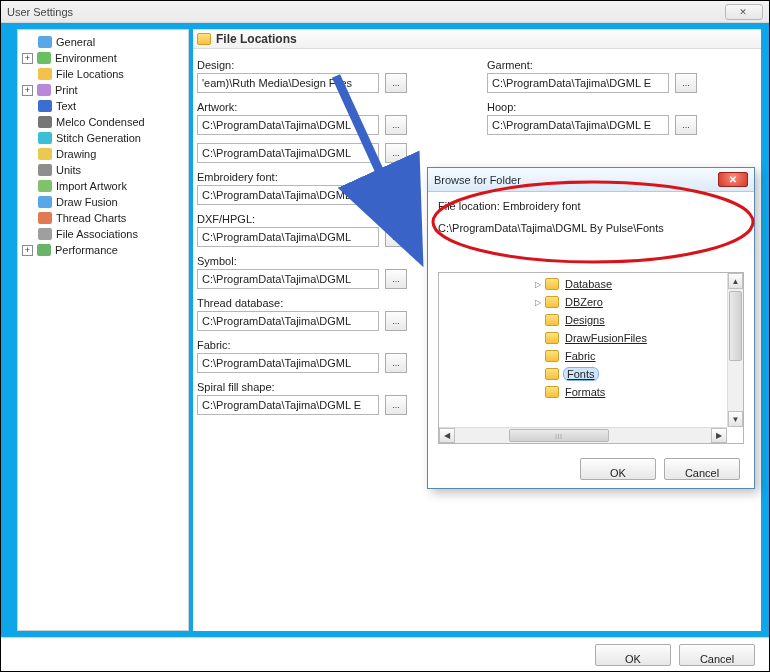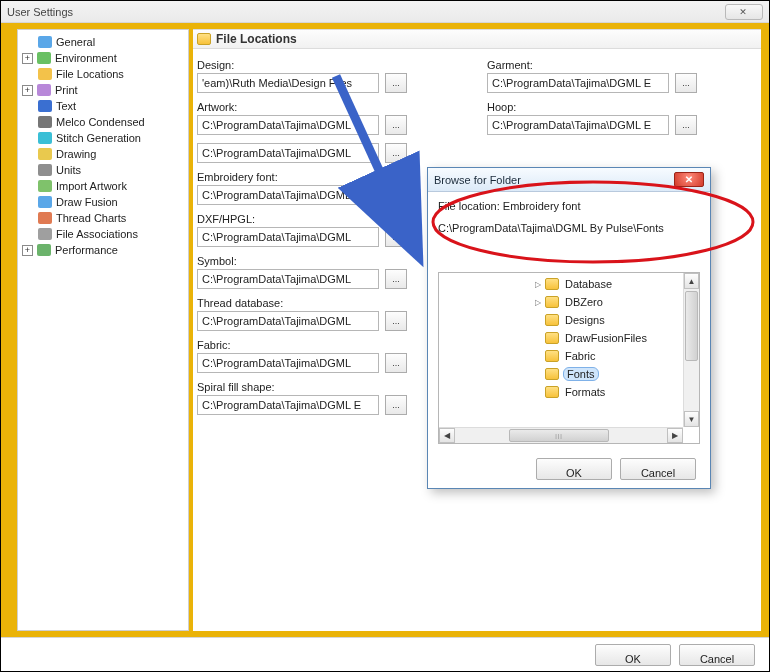--- a/index.html
+++ b/index.html
@@ -13,21 +13,21 @@
     height: 672px;
     position: relative;
     overflow: hidden;
     border: 1px solid #000;
   }
 
   
   .win {
     position: absolute;
     left: 0; top: 0; right: 0; bottom: 0;
-    background: #eab308;
+    background: #0ea5e9;
     border-radius: 13px;
   }
   .titlebar {
     height: 22px;
     background: linear-gradient(#f3f3f3, #eaeaea);
     border-bottom: 1px solid #d6d6d6;
     display: flex;
     align-items: center;
     padding: 0 6px;
     font-size: 11px;
@@ -163,21 +163,21 @@
     border-radius: 2px;
     display: flex; align-items: flex-end; justify-content: center;
     font-size: 11px; color: #222;
     cursor: pointer;
   }
 
   
   .dialog {
     position: absolute;
     left: 426px; top: 166px;
-    width: 284px; height: 322px;
+    width: 328px; height: 322px;
     border: 1px solid #5a86b4;
     background: #fff;
     box-shadow: 4px 4px 10px rgba(0,0,0,0.25);
   }
   .dlg-title {
     height: 24px;
     background: linear-gradient(#f7fbff,#dceaf8);
     border-bottom: 1px solid #b8c9dd;
     display: flex; align-items: center;
     padding: 0 6px;
@@ -222,21 +222,21 @@
     border: 1px solid #caa227;
     border-radius: 2px;
     margin: 0 4px 0 2px;
   }
   .ft-row.sel .nm {
     background: #cfe5fb;
     border: 1px solid #7fb1e8;
     padding: 0 3px;
     border-radius: 6px;
   }
-  .ft-row .nm { padding: 0 2px; }
+  .ft-row .nm { padding: 0 2px; text-decoration: underline; }
   .ft-vscroll {
     position: absolute; top: 0; right: 0; width: 16px; bottom: 16px;
     background: #f0f0f0; border-left: 1px solid #dcdcdc;
   }
   .ft-vscroll .up, .ft-vscroll .dn {
     position: absolute; left: 0; right: 0; height: 16px;
     background: linear-gradient(#fdfdfd,#e4e4e4);
     border: 1px solid #c0c0c0;
     display: flex; align-items: center; justify-content: center;
     font-size: 8px; color: #444;

